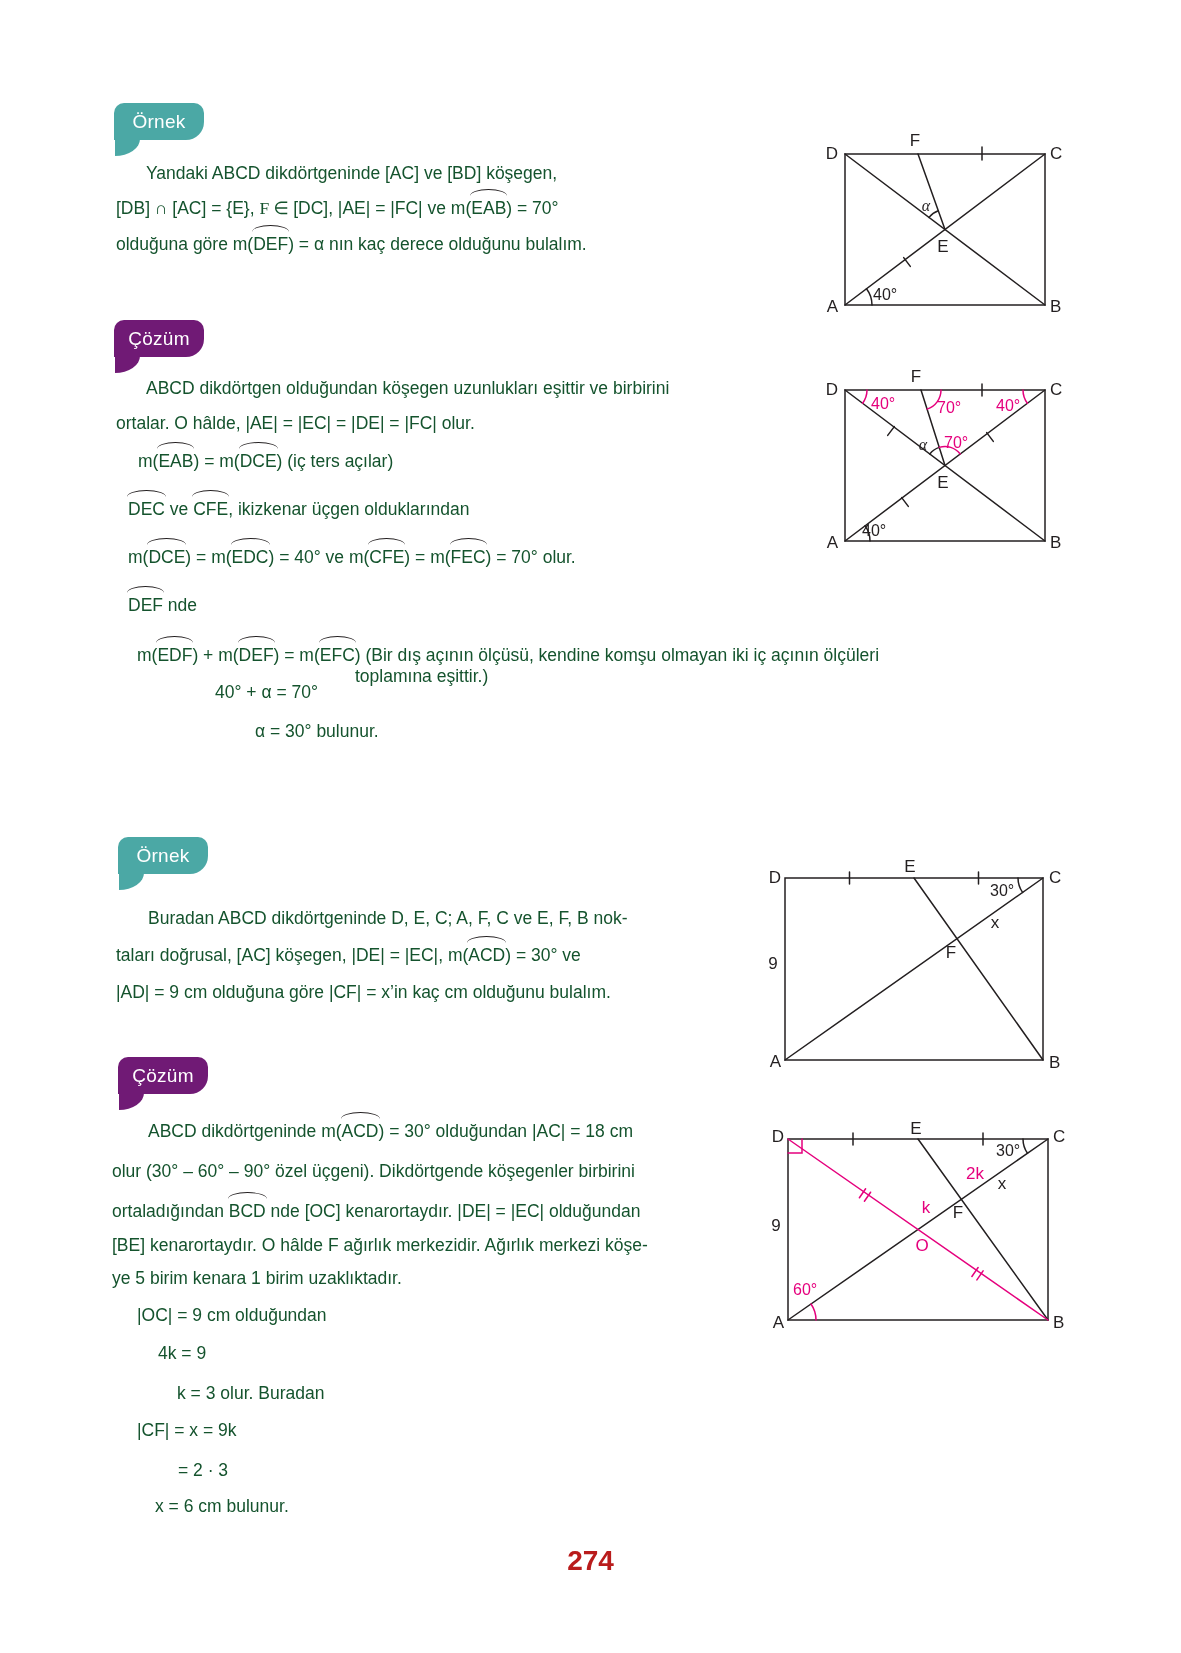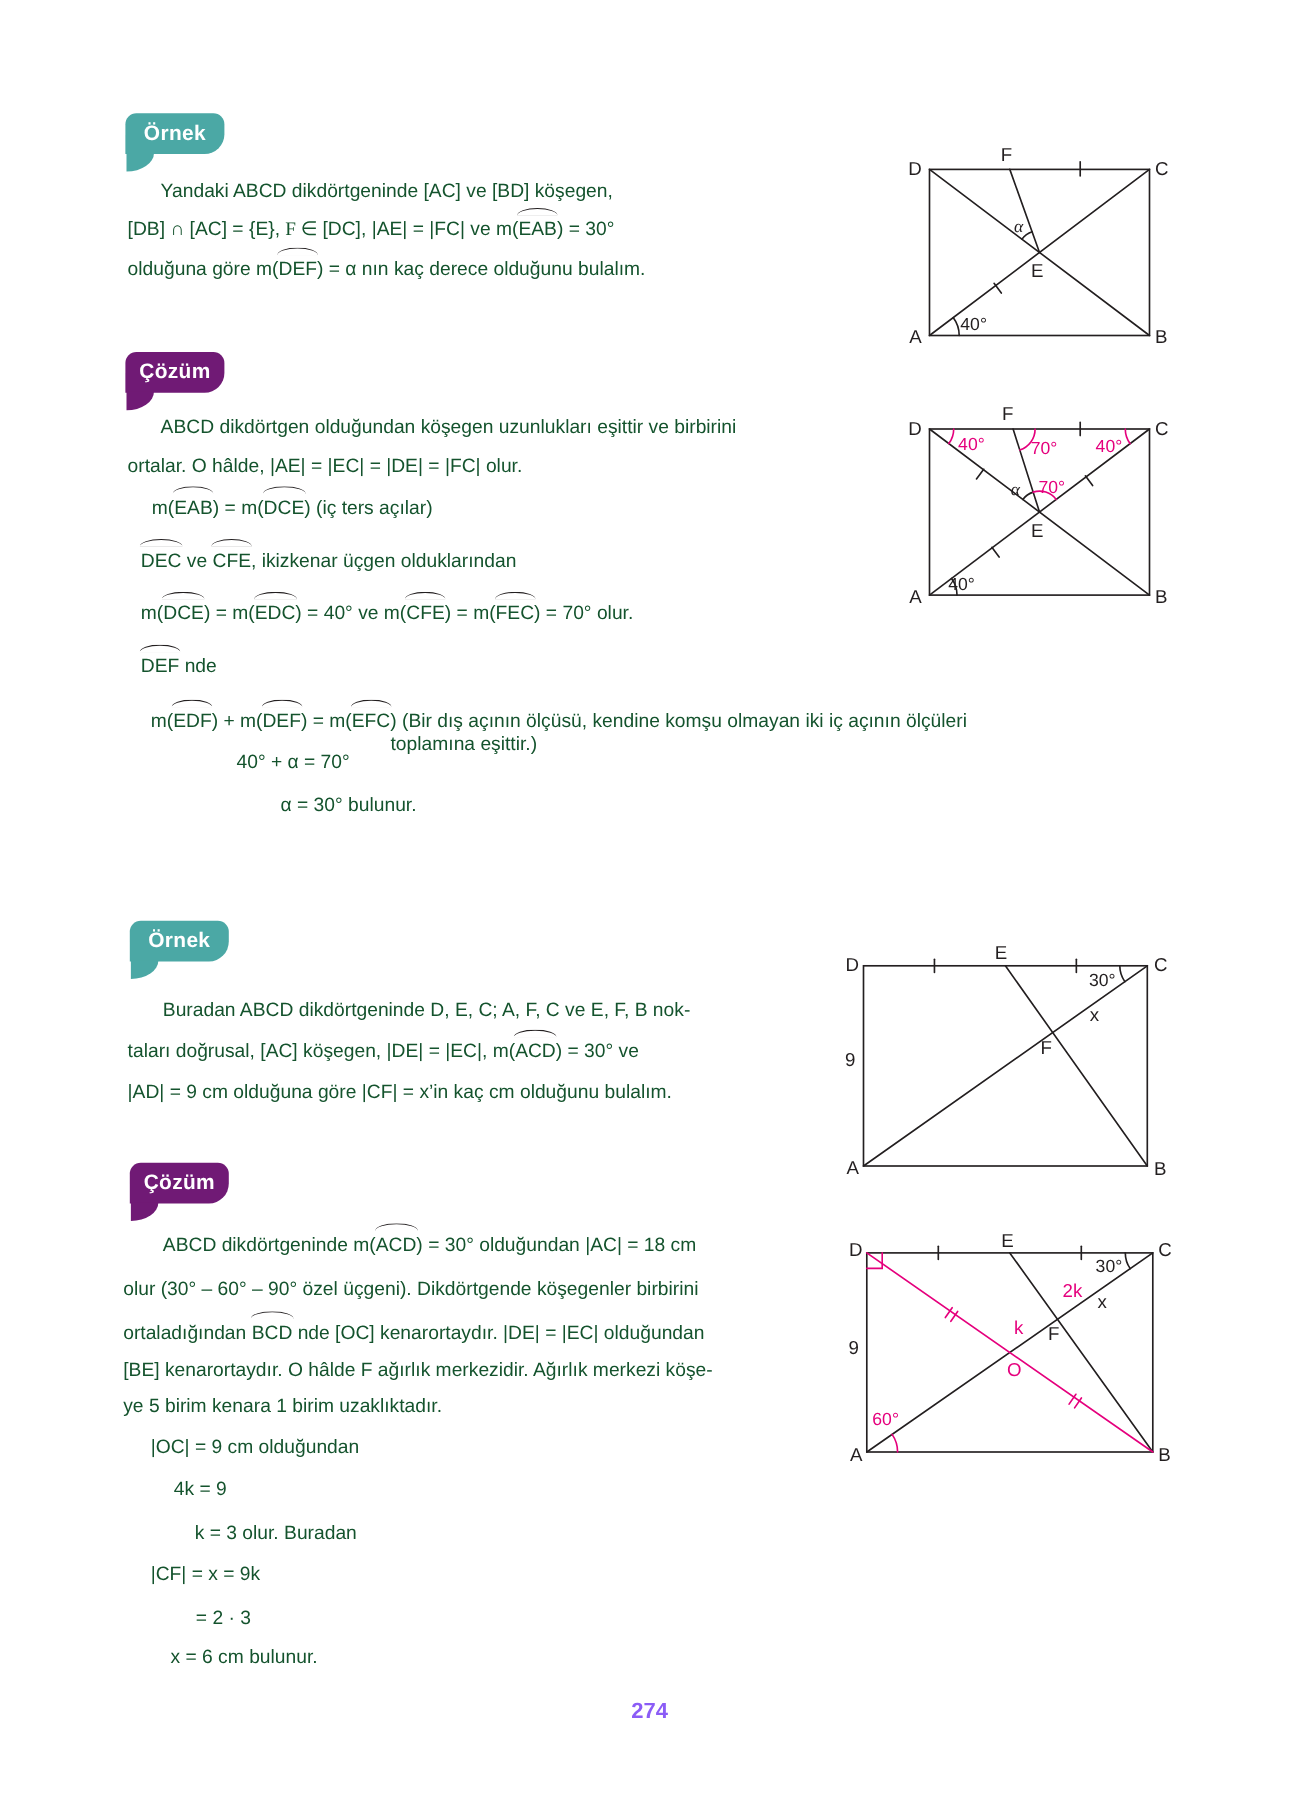--- a/index.html
+++ b/index.html
@@ -14,53 +14,53 @@
   .serif{font-family:"Liberation Serif",serif;}
   .arc{position:relative;display:inline-block;text-align:right;}
   .arc::before{
     content:"";position:absolute;left:-1px;right:-1px;top:-6px;height:6px;
     border-top:1.7px solid #231f20;
     border-radius:50% 50% 0 0 / 100% 100% 0 0;
   }
   .badge{
     position:absolute;width:90px;height:37px;border-radius:10px 10px 18px 0;
     display:flex;align-items:center;justify-content:center;
-    font-size:19px;font-weight:bold;color:#fff;letter-spacing:.3px;z-index:3;
+    font-size:19px;font-weight:normal;color:#fff;letter-spacing:.3px;z-index:3;
   }
   .badge::after{
     content:"";position:absolute;left:1px;top:36px;width:25px;height:17px;
     background:inherit;border-radius:0 0 100% 0;
   }
   .badge.teal{background-color:#4ba8a5;}
   .badge.orange{background-color:#701a75;}
   svg.dg{position:absolute;}
   svg.dg line,svg.dg rect,svg.dg path,svg.dg polyline{
     stroke:#231f20;stroke-width:1.5;fill:none;stroke-linecap:round;
   }
   svg.dg .pk{stroke:#e5007d;}
   svg.dg text{
     fill:#231f20;font-size:17px;font-family:"Liberation Sans",sans-serif;stroke:none;
   }
   svg.dg text.pkt{fill:#e5007d;}
   svg.dg text.it{font-family:"Liberation Serif",serif;font-style:italic;font-size:16px;}
   svg.dg text.sm{font-size:16px;}
   .pagenum{
     position:absolute;left:0;right:0;top:1545px;text-align:center;
-    font-size:20px;font-weight:bold;color:#8b5cf6;
+    font-size:28px;font-weight:bold;color:#b91c1c;
   }
 </style>
 </head>
 <body>
 
 <div class="badge teal" style="left:114px;top:103px">
     <span>Örnek</span>
   </div>
 
 <div class="line" style="left:146px;top:160px"><span>Yandaki ABCD dikdörtgeninde [AC] ve [BD] köşegen,</span></div>
-<div class="line" style="left:116px;top:195px"><span>[DB] ∩ [AC] = {E}, </span><span class="serif">F ∈ </span><span>[DC], |AE| = |FC| ve m(</span><span class="arc">EAB</span><span>) = 30°</span></div>
+<div class="line" style="left:116px;top:195px"><span>[DB] ∩ [AC] = {E}, </span><span class="serif">F ∈ </span><span>[DC], |AE| = |FC| ve m(</span><span class="arc">EAB</span><span>) = 70°</span></div>
 <div class="line" style="left:116px;top:231px"><span>olduğuna göre m(</span><span class="arc">DEF</span><span>) = α nın kaç derece olduğunu bulalım.</span></div>
 
 <svg class="dg" style="left:805px;top:118px" width="270" height="200" viewBox="0 0 270 200">
   <rect x="40" y="36" width="200" height="151"></rect>
   <g>
     <line x1="40" y1="187" x2="240" y2="36"></line>
     <line x1="40" y1="36" x2="240" y2="187"></line>
     <line x1="113" y1="36" x2="140" y2="111.5"></line>
   </g>
   <g>

